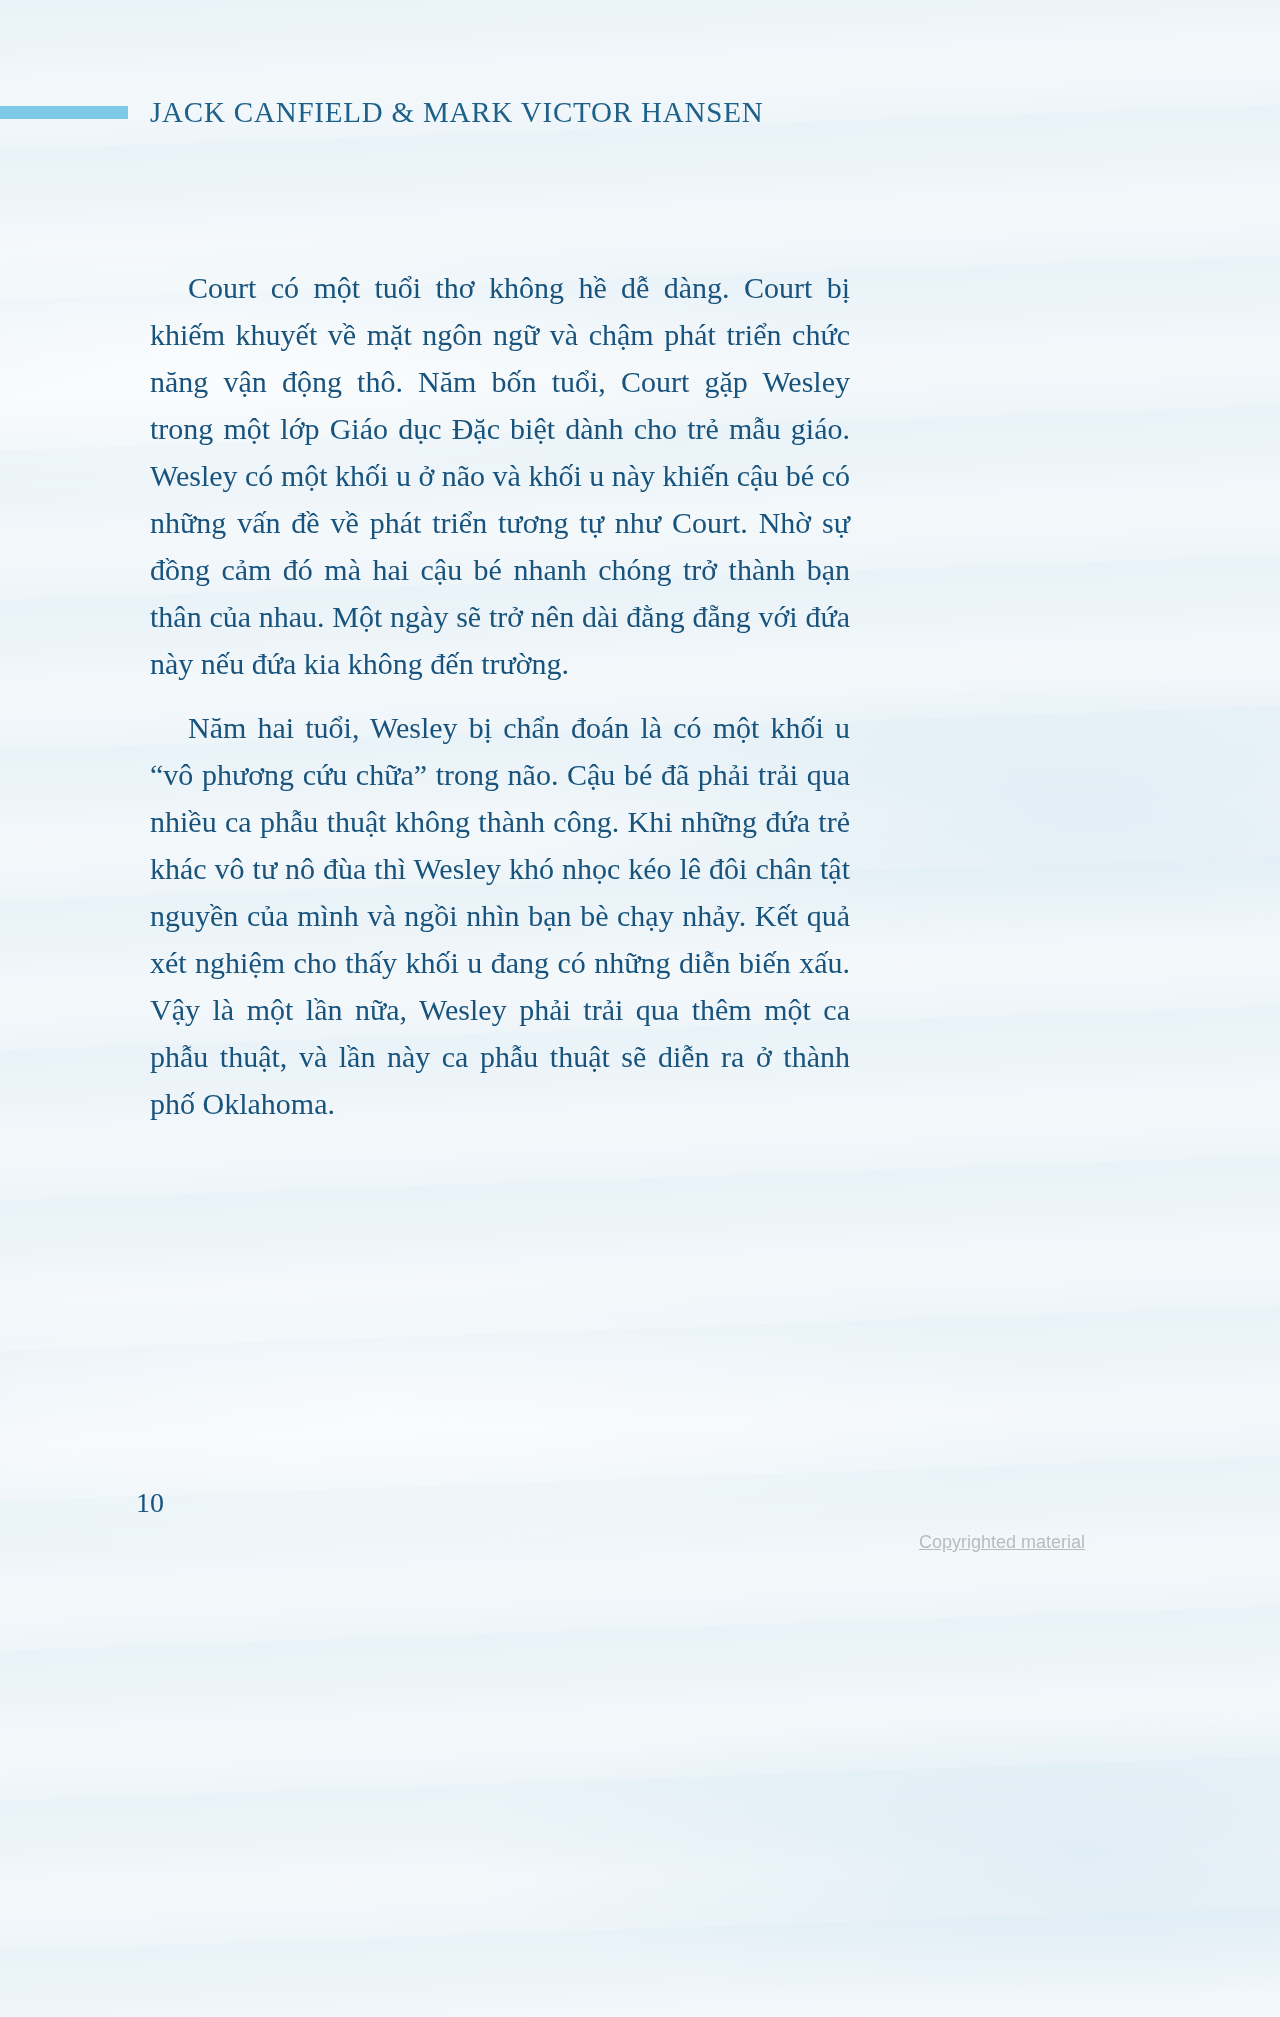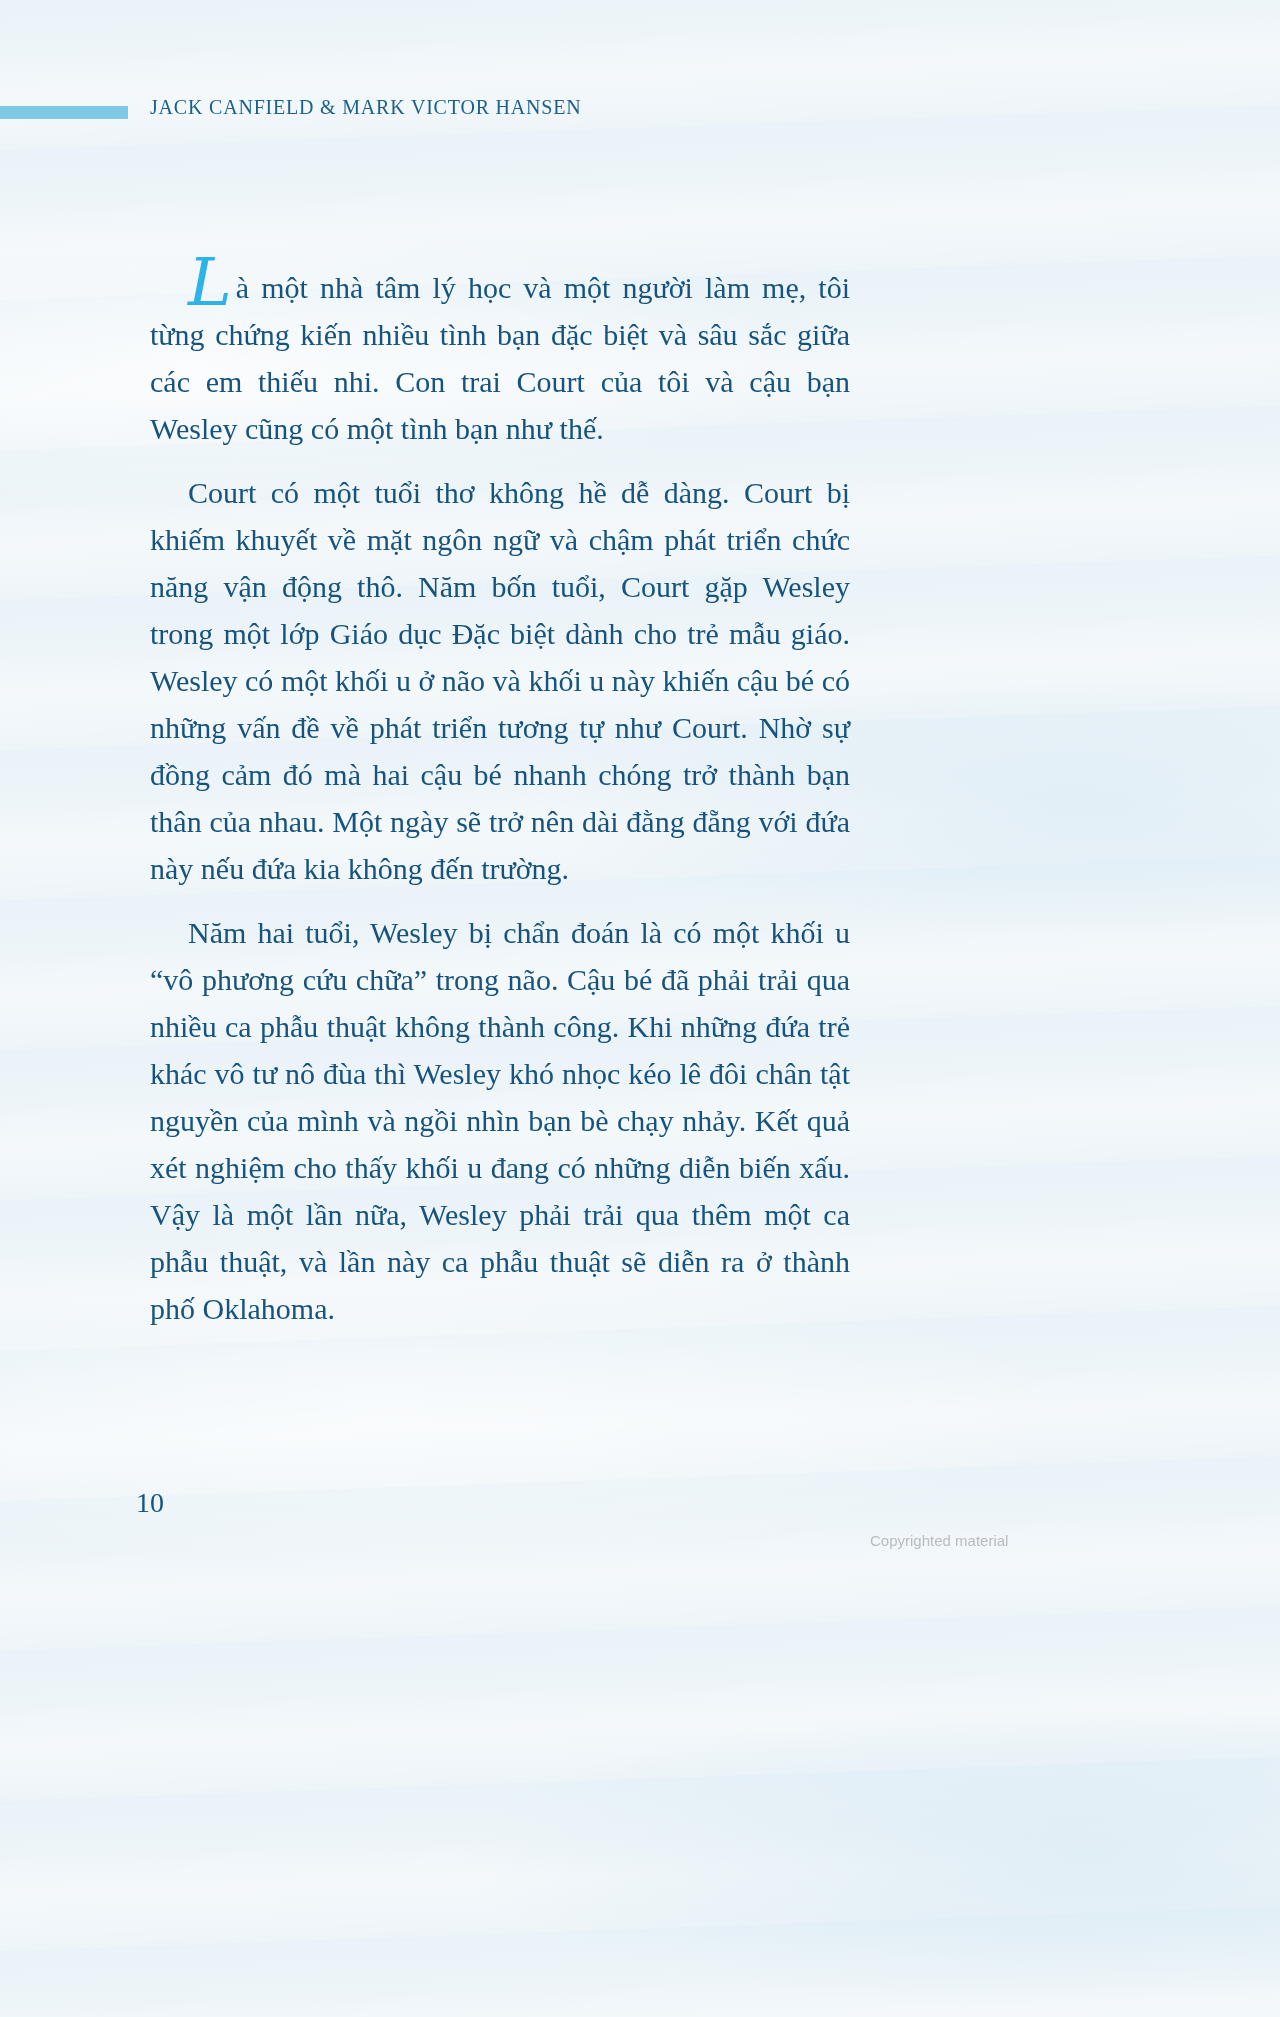--- a/index.html
+++ b/index.html
@@ -33,21 +33,21 @@
     left: 0;
     top: 106px;
     width: 128px;
     height: 13px;
     background: #7ecae6;
   }
   .header-title {
     position: absolute;
     left: 150px;
     top: 96px;
-    font-size: 20px;
+    font-size: 29px;
     letter-spacing: 0.8px;
     color: #1d6089;
     white-space: nowrap;
   }
 
   
   .page-body {
     position: absolute;
     left: 150px;
     top: 264px;
@@ -75,39 +75,39 @@
   .page-number {
     position: absolute;
     left: 88px;
     top: 1487px;
     font-size: 28px;
     color: #17537d;
     margin-left: 48px;
   }
   .copyright {
     position: absolute;
-    left: 870px;
+    left: 919px;
     top: 1532px;
     font-family: "Liberation Sans", sans-serif;
-    font-size: 15px;
+    font-size: 18px;
     color: #b9bcbe;
+    text-decoration: underline;
   }
 </style>
 </head>
 <body>
 
 <div class="page">
 
   <header>
     <div class="header-bar"></div>
     <div class="header-title">JACK CANFIELD &amp; MARK VICTOR HANSEN</div>
   </header>
 
   <main class="page-body">
-    <p class="para"><span class="drop-cap">L</span><span>à một nhà tâm lý học và một người làm mẹ, tôi từng chứng kiến nhiều tình bạn đặc biệt và sâu sắc giữa các em thiếu nhi. Con trai Court của tôi và cậu bạn Wesley cũng có một tình bạn như thế.</span></p>
 
     <p class="para">Court có một tuổi thơ không hề dễ dàng. Court bị khiếm khuyết về mặt ngôn ngữ và chậm phát triển chức năng vận động thô. Năm bốn tuổi, Court gặp Wesley trong một lớp Giáo dục Đặc biệt dành cho trẻ mẫu giáo. Wesley có một khối u ở não và khối u này khiến cậu bé có những vấn đề về phát triển tương tự như Court. Nhờ sự đồng cảm đó mà hai cậu bé nhanh chóng trở thành bạn thân của nhau. Một ngày sẽ trở nên dài đằng đẵng với đứa này nếu đứa kia không đến trường.</p>
 
     <p class="para">Năm hai tuổi, Wesley bị chẩn đoán là có một khối u “vô phương cứu chữa” trong não. Cậu bé đã phải trải qua nhiều ca phẫu thuật không thành công. Khi những đứa trẻ khác vô tư nô đùa thì Wesley khó nhọc kéo lê đôi chân tật nguyền của mình và ngồi nhìn bạn bè chạy nhảy. Kết quả xét nghiệm cho thấy khối u đang có những diễn biến xấu. Vậy là một lần nữa, Wesley phải trải qua thêm một ca phẫu thuật, và lần này ca phẫu thuật sẽ diễn ra ở thành phố Oklahoma.</p>
   </main>
 
   <footer>
     <div class="page-number">10</div>
     <div class="copyright">Copyrighted material</div>
   </footer>

